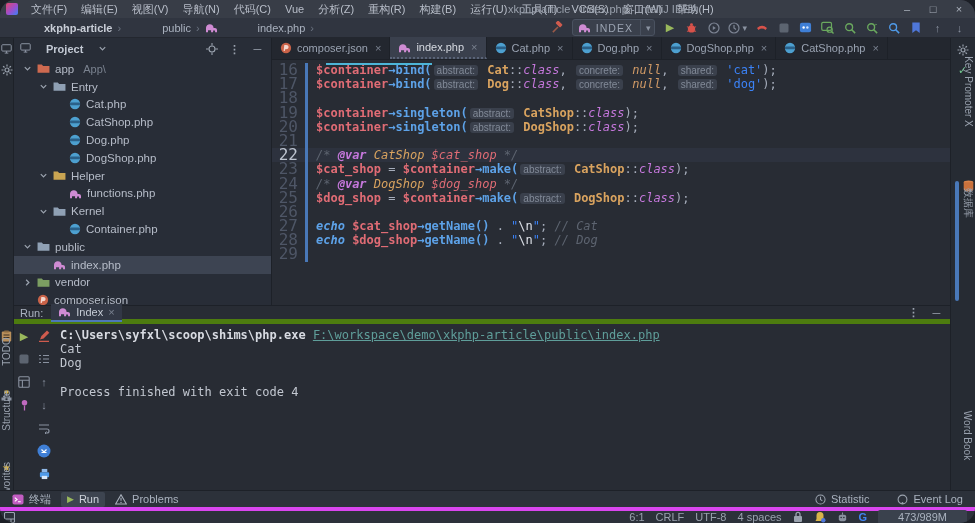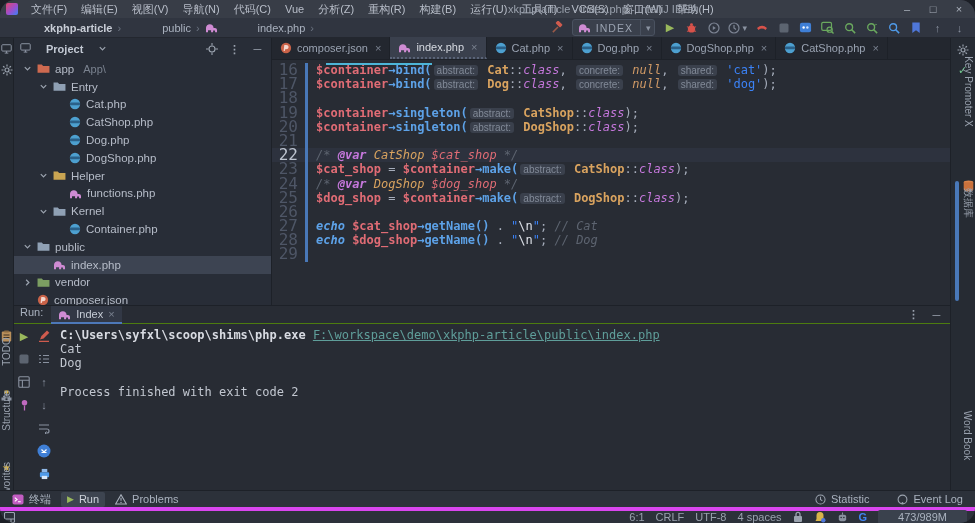--- a/index.html
+++ b/index.html
@@ -78,21 +78,21 @@
   .tk-p { color:#a6adbb; }
   .tk-c { color:#5d6470; font-style:italic; }
   .tk-dt { color:#c678dd; font-weight:bold; font-style:italic; }
   .tk-dc { color:#d9a35f; font-style:italic; }
   .tk-dv { color:#e06c75; font-style:italic; }
   .tk-h { background:#3a404c; color:#828a98; font-size:10px; border-radius:3px; padding:0 3px; margin:0 2px;
           font-family:"Liberation Sans",sans-serif; font-style:normal; font-weight:normal; }
 
   
   #run-panel { left:14px; top:305px; width:936px; height:185px; background:#282c34; border-top:1px solid #1d2128; }
-  #run-header { height:18px; display:flex; align-items:flex-start; padding:0 6px; gap:8px; border-bottom:1px solid #4d7c0f; }
+  #run-header { height:18px; display:flex; align-items:center; padding:0 6px; gap:8px; border-bottom:5px solid #4d7c0f; }
   #run-header .rlabel { color:#aab2bf; }
   #run-tab { display:flex; align-items:center; gap:5px; background:#323845; height:18px; padding:0 7px; border-bottom:2px solid #4d78b8; color:#c6ccd6; }
   #run-header .spacer { flex:1; }
   #run-body { position:relative; height:166px; }
   .rt-col { position:absolute; top:4px; display:flex; flex-direction:column; gap:7px; align-items:center; width:18px; }
   #rt-col1 { left:1px; }
   #rt-col2 { left:21px; }
   .rt-btn { width:16px; height:16px; display:flex; align-items:center; justify-content:center; border-radius:2px; }
   #console { position:absolute; left:46px; top:4px; right:4px; font-family:"DejaVu Sans Mono",monospace; font-size:12px; }
   .con-line { height:14.2px; line-height:14.2px; white-space:pre; }
@@ -806,21 +806,21 @@
                 <rect x="4" y="0.3" width="3" height="1.4" fill="#cf5b4e"></rect>
               </svg>
             </span>
           </span>
         </div>
       <div id="console">
           <div class="con-line"><span class="cn-cmd">C:\Users\syfxl\scoop\shims\php.exe </span><span class="cn-link">F:\workspace\demo\xkphp-article\public\index.php</span></div>
           <div class="con-line"><span class="cn-out">Cat</span></div>
           <div class="con-line"><span class="cn-out">Dog</span></div>
           <div class="con-line">&nbsp;</div>
-          <div class="con-line"><span class="cn-out">Process finished with exit code 2</span></div>
+          <div class="con-line"><span class="cn-out">Process finished with exit code 4</span></div>
         </div>
     </div>
   </div>
 
   <div id="bottom-toolbar" class="abs">
     <div id="bt-left" style="display:flex;gap:4px;">
         <span class="bt-item">
           <span class="ic">
             <svg width="12" height="11" viewBox="0 0 13 12">
               <rect x="0.5" y="0.5" width="12" height="11" rx="2" fill="#c25dc2"></rect>

